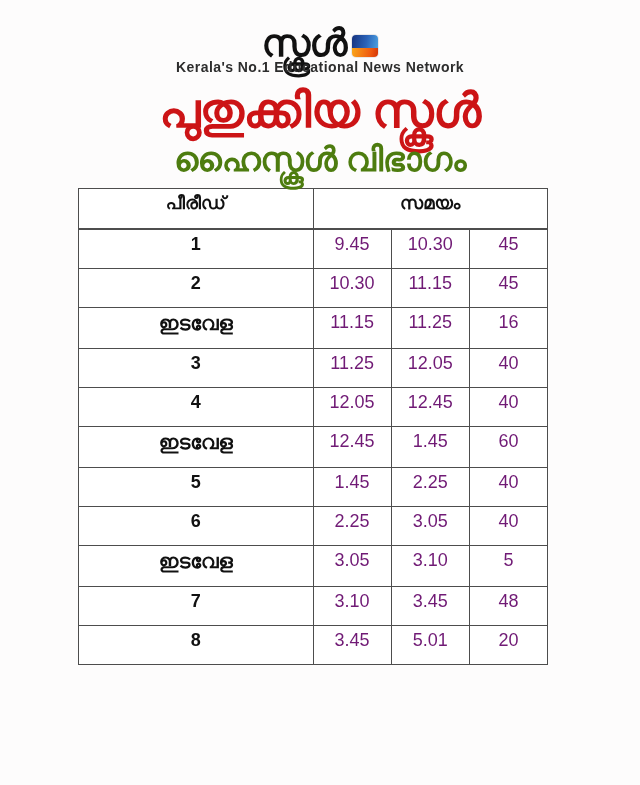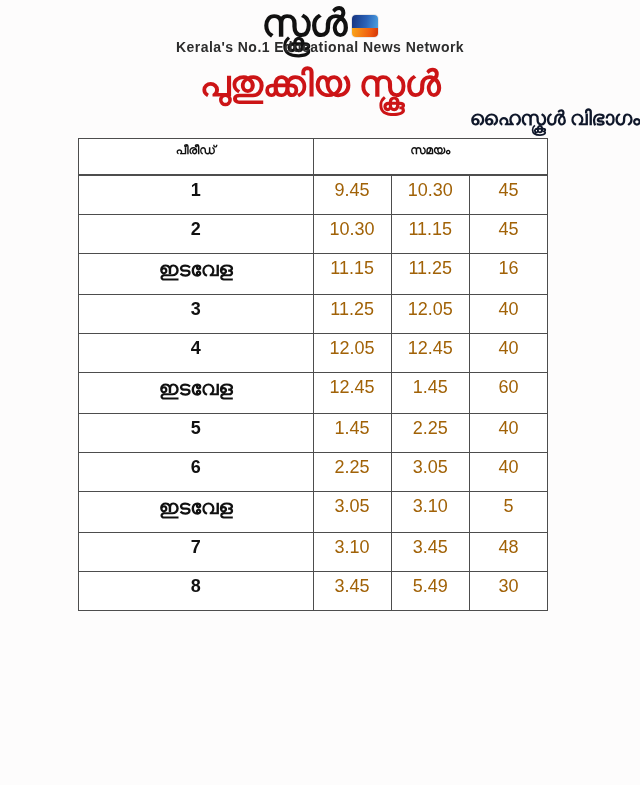--- a/index.html
+++ b/index.html
@@ -12,21 +12,21 @@
     --logo_yellow:#f9a61a;
   }
   *{box-sizing:border-box;margin:0;padding:0;}
   html,body{width:640px;background:#fdfcfc;}
   body{
     height:785px;
     font-family:"Liberation Sans","DejaVu Sans",sans-serif;
     color:var(--text_black);
     overflow:hidden;
   }
-  .page{width:640px;height:556px;position:relative;padding-top:4px;}
+  .page{width:640px;height:556px;position:relative;padding-top:24px;}
 
   
   .masthead{text-align:center;}
   .logo-row{
     display:flex;align-items:center;justify-content:center;gap:6px;
     font-weight:700;font-size:38px;line-height:1.05;color:#111;
     letter-spacing:-1px;
   }
   .logo-icon{
     display:inline-block;width:26px;height:22px;border-radius:4px;
@@ -42,44 +42,44 @@
     background:linear-gradient(100deg,var(--logo_yellow) 0%,var(--logo_orange) 70%,#d23408 100%);
   }
   .tagline{
     font-size:14px;font-weight:700;color:#2d2d2d;
     letter-spacing:.45px;margin-top:-5px;
   }
 
   
   .title{
     margin-top:9px;text-align:center;
-    font-size:36px;font-weight:700;line-height:1.13;
+    font-size:48px;font-weight:700;line-height:1.13;
     color:var(--accent_red);letter-spacing:-0.5px;
   }
   .title .t-line{display:block;}
   .subtitle{
-    text-align:right;font-size:20px;font-weight:700;
-    color:#0f172a;margin-top:2px;letter-spacing:-0.5px;
+    text-align:center;font-size:34px;font-weight:700;
+    color:#4d7c0f;margin-top:2px;letter-spacing:-0.5px;
   }
 
   
   table.timetable{
     border-collapse:collapse;table-layout:fixed;
     width:470px;margin:8px 0 0 78px;
     background:#fff;
   }
   .timetable th,.timetable td{
     border:1.5px solid var(--border_gray);
     text-align:center;vertical-align:top;
-    font-size:17px;color:#a16207;
+    font-size:17px;color:#701a75;
     padding:4px 2px 13px;
     width:25%;
   }
   .timetable thead th{
-    font-weight:700;font-size:12px;color:#111;
+    font-weight:700;font-size:18px;color:#111;
     height:37px;padding-bottom:14px;
     border-bottom-width:2px;
   }
   .timetable td{height:34px;font-size:18px;}
   .timetable td.period{font-weight:700;color:#111;font-size:18px;}
   .timetable tr.break-row td.period{font-size:20px;letter-spacing:0;}
 </style>
 </head>
 <body>
 
@@ -166,19 +166,19 @@
       </tr>
       <tr>
         <td class="period">7</td>
         <td>3.10</td>
         <td>3.45</td>
         <td>48</td>
       </tr>
       <tr>
         <td class="period">8</td>
         <td>3.45</td>
-        <td>5.49</td>
-        <td>30</td>
+        <td>5.01</td>
+        <td>20</td>
       </tr>
     </tbody>
   </table>
 
 </div>
 
 </body></html>

